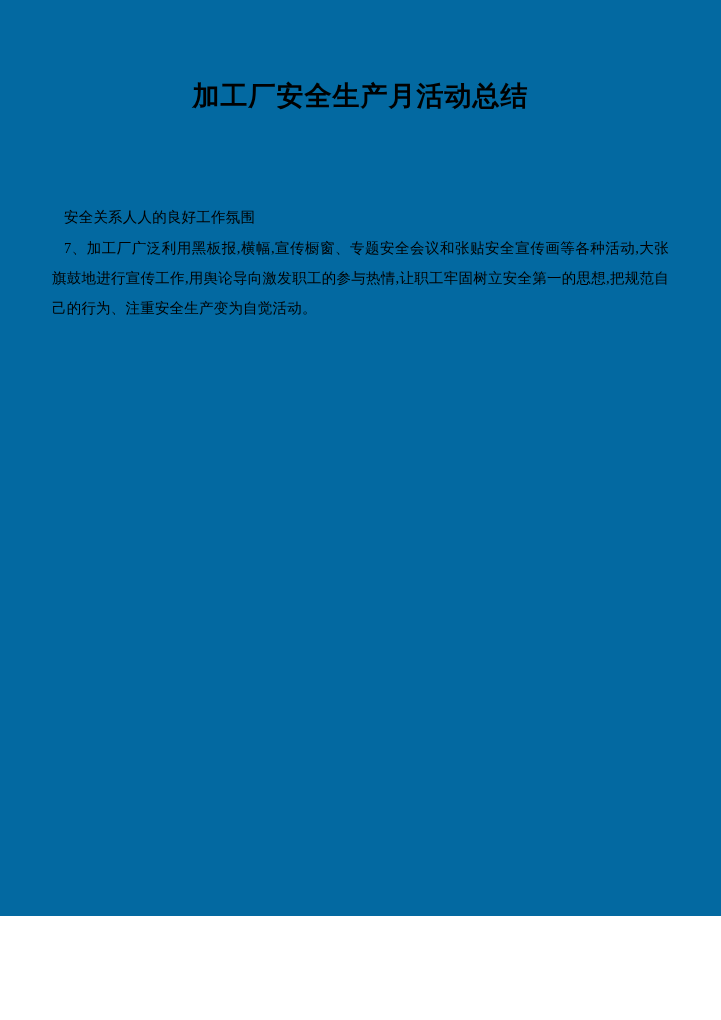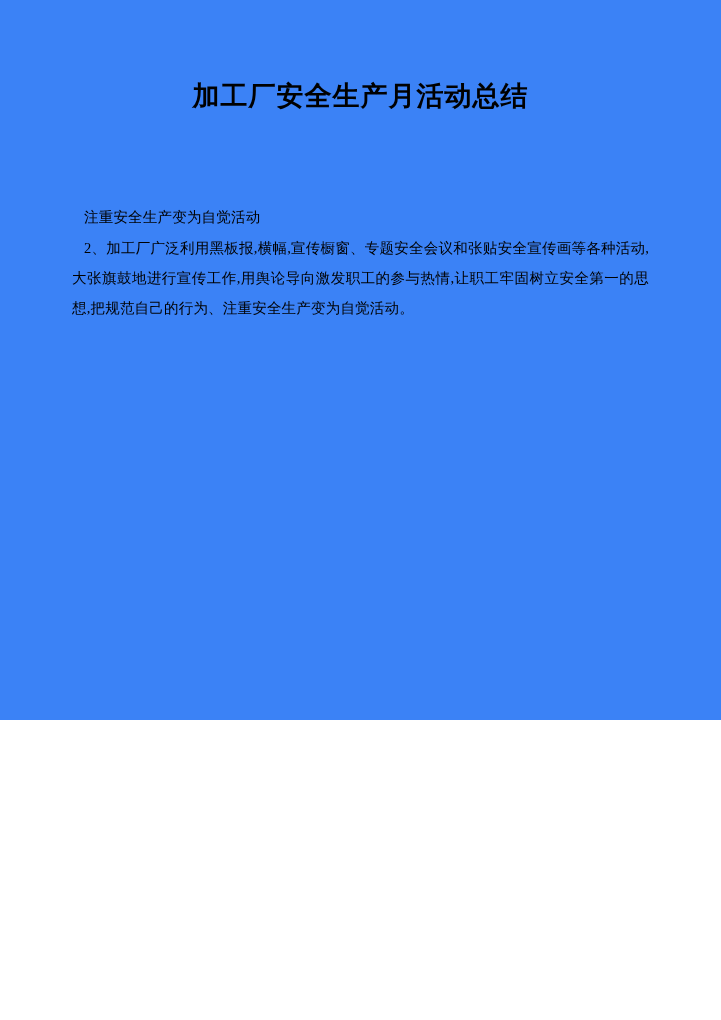--- a/index.html
+++ b/index.html
@@ -10,24 +10,24 @@
   body {
     width: 721px;
     height: 1020px;
     font-family: "Liberation Serif", "DejaVu Serif", serif;
     color: #000000;
     overflow: hidden;
   }
   .page {
     position: relative;
     width: 721px;
-    height: 720px;
-    background: #3b82f6;
+    height: 916px;
+    background: #0369a1;
     box-sizing: border-box;
-    padding: 0 72px;
+    padding: 0 52px;
   }
   .doc-title {
     margin: 0;
     padding-top: 78px;
     text-align: center;
     font-size: 27px;
     font-weight: bold;
     letter-spacing: 1px;
     font-family: "Liberation Serif", "DejaVu Serif", serif;
     line-height: 1.4;
@@ -48,22 +48,22 @@
   }
 </style>
 </head>
 <body>
 
 <div class="page">
 
   <h1 class="doc-title">加工厂安全生产月活动总结</h1>
 
   <div class="body-block">
-    <p class="para indent-1">注重安全生产变为自觉活动</p>
+    <p class="para indent-1">安全关系人人的良好工作氛围</p>
 
 
 
 
 
-    <p class="para indent-1">2、加工厂广泛利用黑板报,横幅,宣传橱窗、专题安全会议和张贴安全宣传画等各种活动,大张旗鼓地进行宣传工作,用舆论导向激发职工的参与热情,让职工牢固树立安全第一的思想,把规范自己的行为、注重安全生产变为自觉活动。</p>
+    <p class="para indent-1">7、加工厂广泛利用黑板报,横幅,宣传橱窗、专题安全会议和张贴安全宣传画等各种活动,大张旗鼓地进行宣传工作,用舆论导向激发职工的参与热情,让职工牢固树立安全第一的思想,把规范自己的行为、注重安全生产变为自觉活动。</p>
   </div>
 
 </div>
 
 </body></html>

